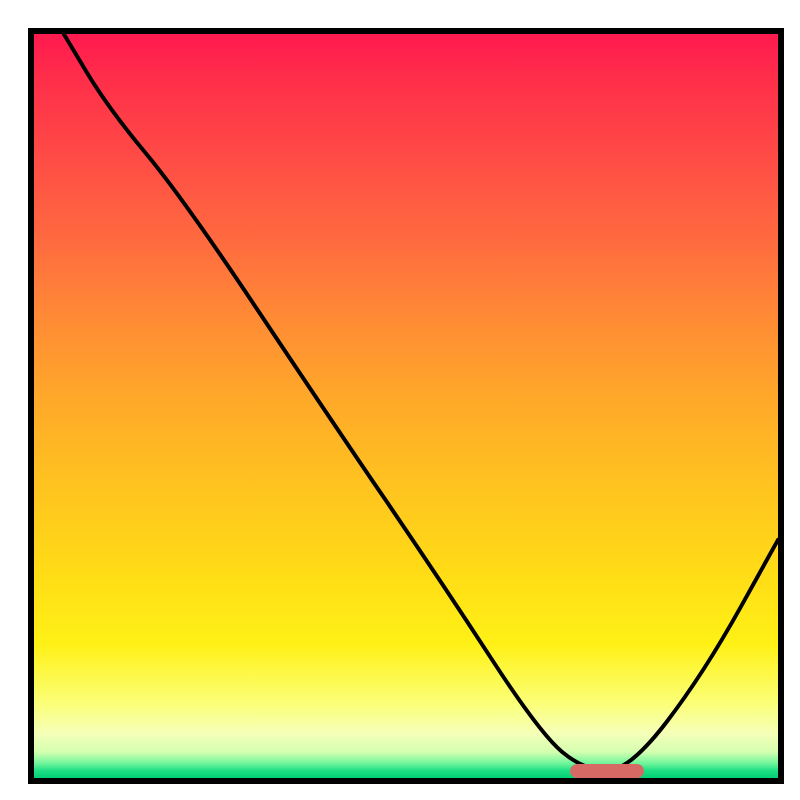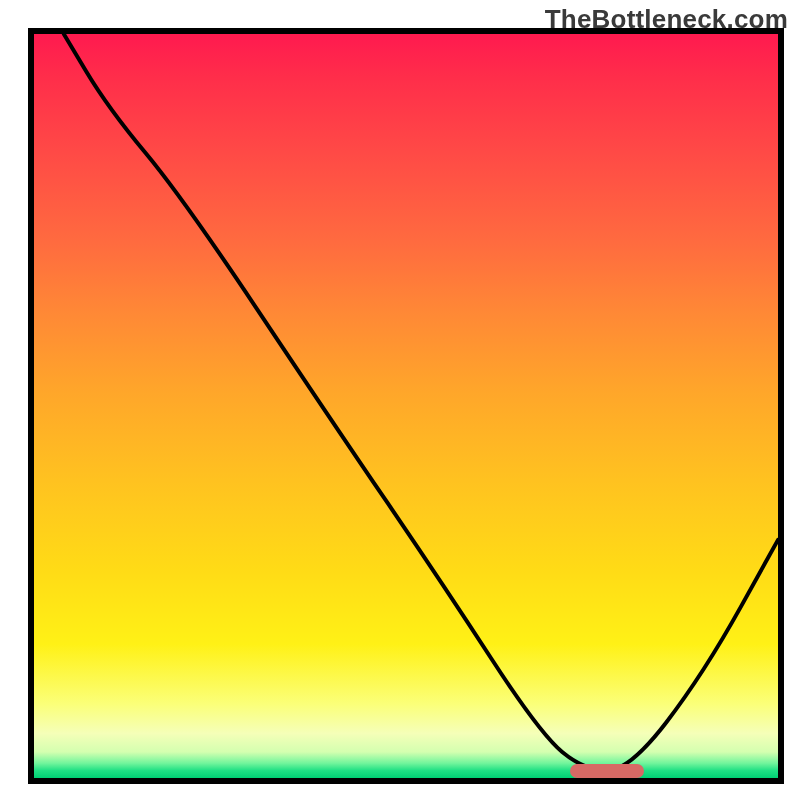--- a/index.html
+++ b/index.html
@@ -70,21 +70,20 @@
     border-radius: 7px;
     background: #d76965;
     z-index: 4;
   }
 </style>
 </head>
 <body>
 
 <div class="wrap">
 
-  <div class="watermark">TheBottleneck.com</div>
 
   <div class="plot"></div>
 
   <svg class="overlay" viewBox="0 0 756 756" preserveAspectRatio="none">
     <path fill="none" stroke="#000" stroke-width="4" stroke-linecap="round" d="M 35.8 6.0 Q 35.8 6.0 58.1 43.2 Q 80.4 80.4 117.6 125.0 Q 154.8 169.7 229.2 281.3 Q 303.6 392.9 359.4 474.7 Q 415.2 556.6 463.6 631.0 Q 511.9 705.4 534.2 724.0 Q 556.6 742.6 578.9 742.6 Q 601.2 742.6 638.4 694.2 Q 675.6 645.8 712.8 578.9 T 750.0 511.9" id="curvePath"></path>
   </svg>
 
   <div class="marker" id="marker" style="left: 569.68px; width: 74.4px; top: 763.56px;"></div>
 
 </div>

